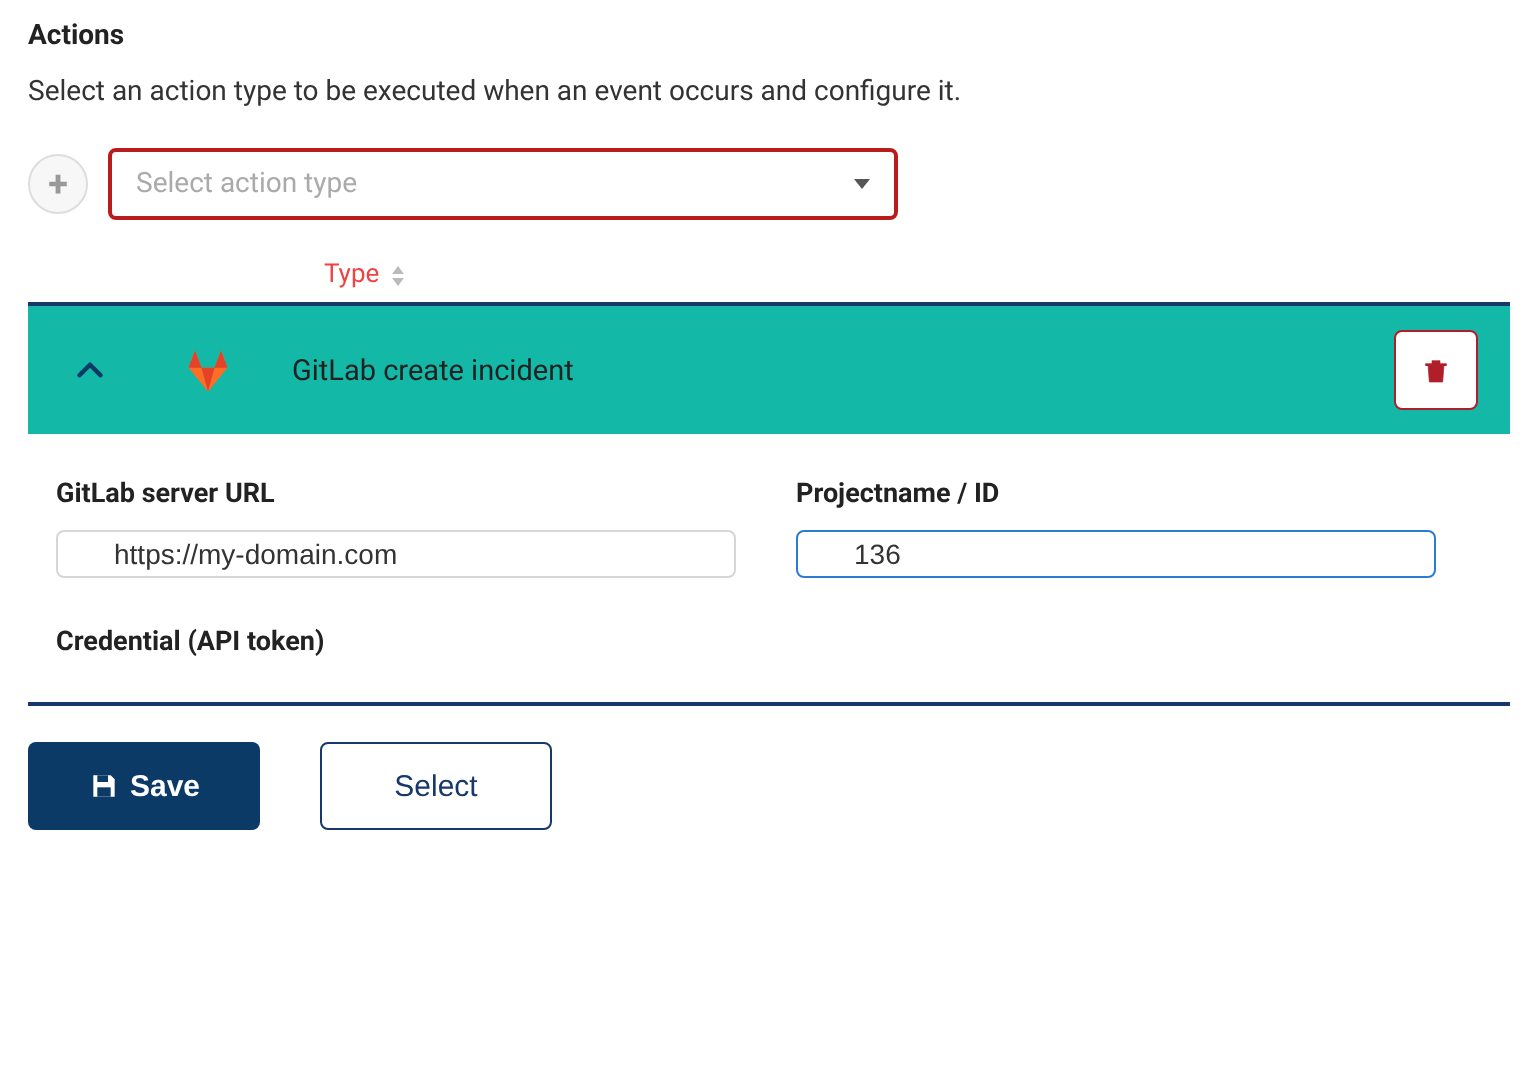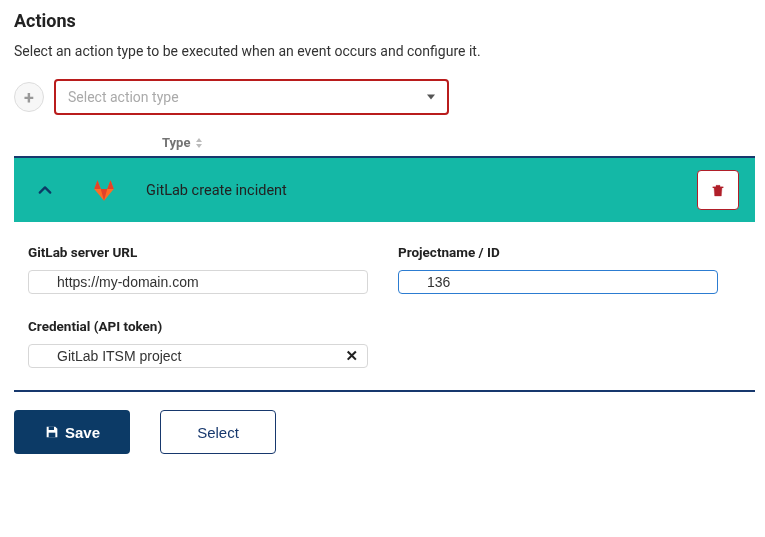--- a/index.html
+++ b/index.html
@@ -4,21 +4,21 @@
   <style>
     * { box-sizing: border-box; margin: 0; padding: 0; }
     body {
       font-family: -apple-system, BlinkMacSystemFont, "Segoe UI", Roboto, "Helvetica Neue", Arial, sans-serif;
       font-size: 14px;
       color: #1a1a1a;
       padding: 10px 10px 10px 14px;
       width: 765px;
     }
     h2 {
-      font-size: 18px;
+      font-size: 14px;
       font-weight: 700;
       color: #222;
       margin-bottom: 12px;
     }
     .subtitle {
       font-size: 14px;
       color: #333;
       margin-bottom: 20px;
     }
     .add-row {
@@ -62,22 +62,22 @@
       width: 0; height: 0;
       border-left: 4px solid transparent;
       border-right: 4px solid transparent;
       border-top: 5px solid #555;
     }
     .type-header {
       display: flex;
       align-items: center;
       padding: 4px 0 6px 148px;
       font-size: 13px;
-      font-weight: 700;
-      color: #737373;
+      font-weight: 400;
+      color: #ef4444;
       gap: 6px;
     }
     .sort-icon {
       display: inline-block;
       width: 8px;
       line-height: 4px;
     }
     .sort-icon::before {
       content: "";
       display: block;
@@ -269,26 +269,20 @@
   <div class="field url">
     <label>GitLab server URL</label>
     <input class="input" type="text" value="https://my-domain.com" style="">
   </div>
   <div class="field project">
     <label>Projectname / ID</label>
     <input class="input focused" type="text" value="136" style="">
   </div>
   <div class="field cred">
     <label>Credential (API token)</label>
-    <div class="cred-wrap">
-      <input class="input" type="text" value="GitLab ITSM project" style="">
-      <span class="clear-x">
-        <span>✕</span>
-      </span>
-    </div>
   </div>
 </div>
 
 <div class="footer">
   <button class="btn btn-primary">
     <svg viewBox="0 0 24 24" width="16" height="16">
       <path d="M4 4 H17 L20 7 V20 H4 Z" fill="#fff"></path>
       <rect x="7" y="4" width="8" height="5" fill="#0c3a66"></rect>
       <rect x="7" y="13" width="10" height="7" fill="#0c3a66"></rect>
     </svg>

